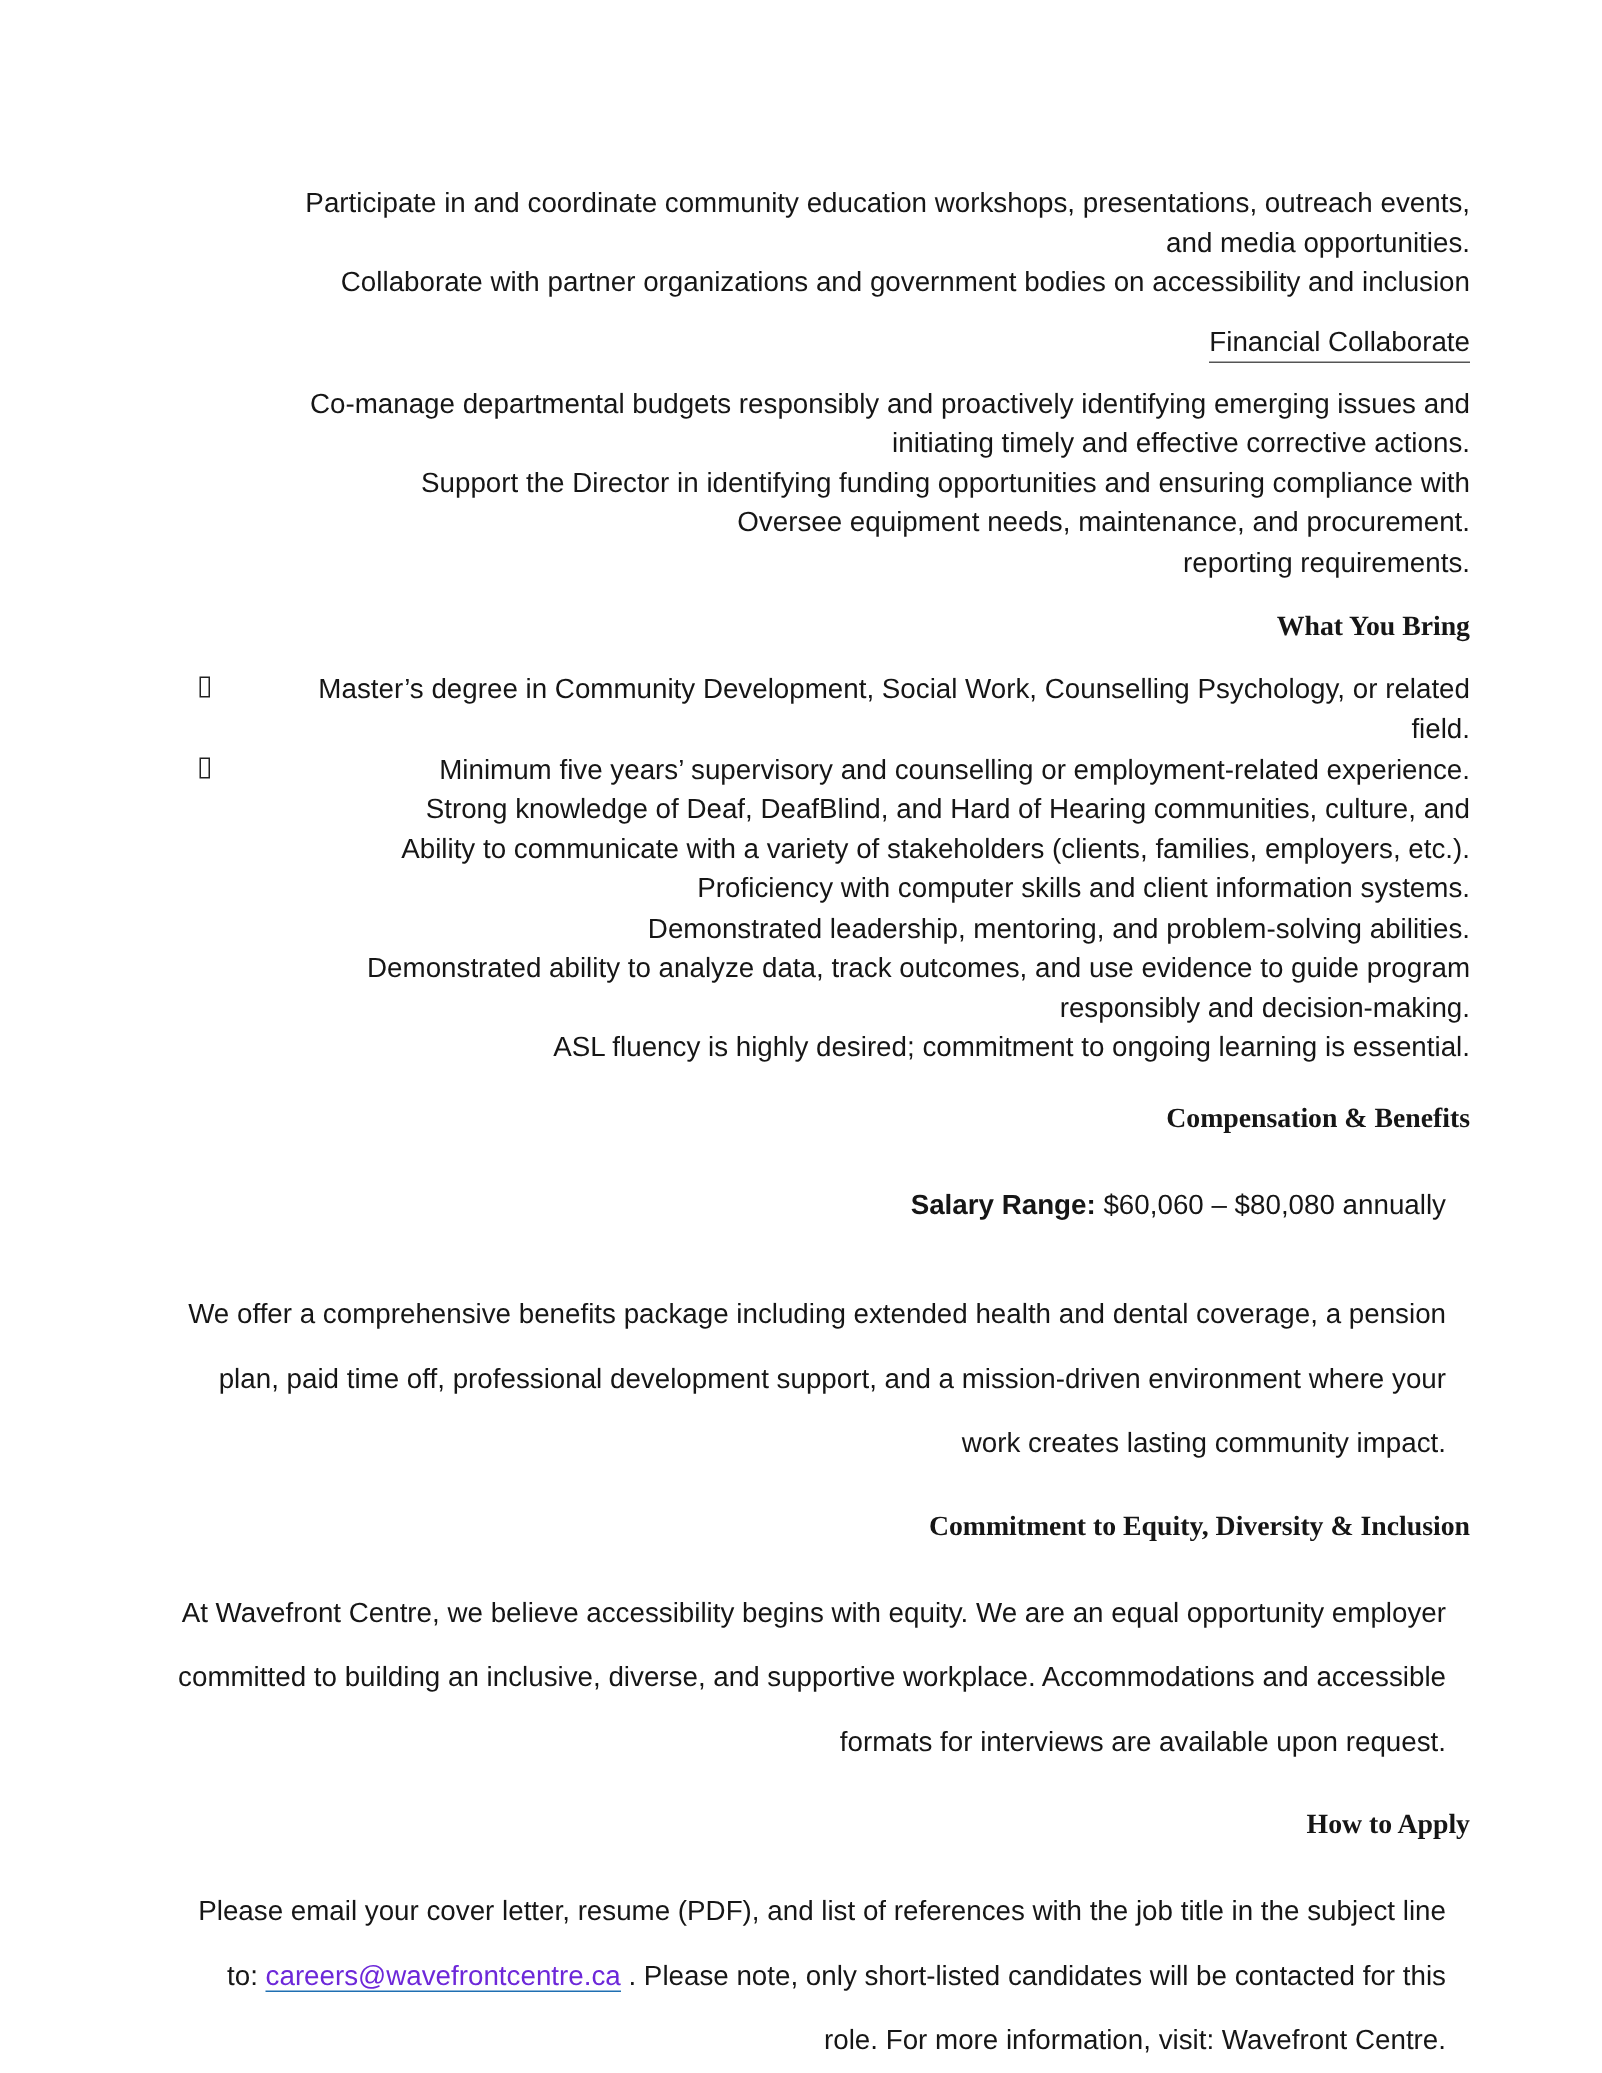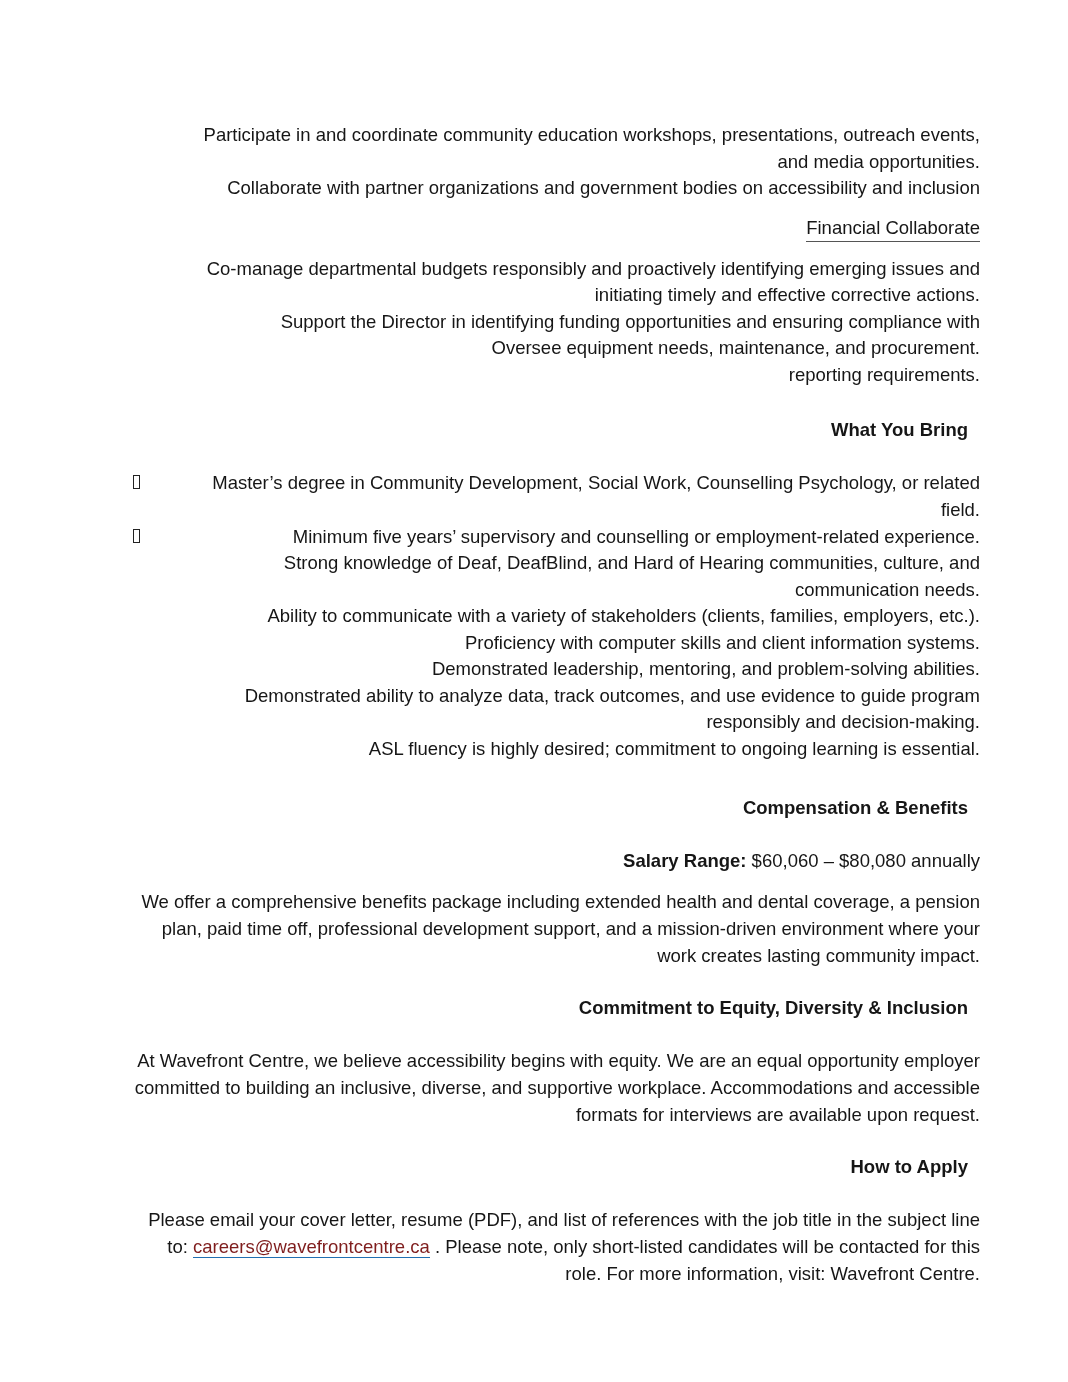--- a/index.html
+++ b/index.html
@@ -3,32 +3,32 @@
   <meta charset="utf-8">
   <style>
     html, body { margin: 0; padding: 0; background: #ffffff; }
     body {
       width: 1068px; height: 1382px; position: relative; overflow: hidden;
       font-family: "Liberation Sans", sans-serif; color: #161616; font-size: 18.5px;
     }
     .page { position: absolute; left: 100px; top: 122px; width: 880px; text-align: right; }
     .ind { padding-left: 63px; }
     .line { line-height: 26.5px; margin: 0; }
-    .blk { margin: 0; line-height: 27px; }
+    .blk { margin: 16px; line-height: 27px; }
     .sub {
       display: inline-block; margin: 13px 0 14px 0; line-height: 26px;
       border-bottom: 1px solid #555; padding-bottom: 0;
     }
-    .h { font-weight: bold; margin: 12px; line-height: 26px; }
+    .h { font-weight: bold; margin: 0; line-height: 26px; font-family: Liberation Serif, serif; }
     .bullet-row { position: relative; padding-left: 63px; line-height: 27px; }
     .tofu {
       position: absolute; left: 33px; top: 6px; width: 7px; height: 14px;
       border: 1px solid #222; box-sizing: border-box;
     }
-    a.link { color: #7f1d1d; text-decoration: none; border-bottom: 1px solid #1f6fb2; }
+    a.link { color: #6d28d9; text-decoration: none; border-bottom: 1px solid #1f6fb2; }
     .gap-s { height: 14px; }
     .gap-m { height: 17px; }
   </style>
 </head>
 <body>
 
 <div class="page">
 
   <div class="ind">
     <p class="line">Participate in and coordinate community education workshops, presentations, outreach events,</p>
@@ -57,21 +57,20 @@
     </div>
     <div class="bullet-row">
       <span>field.</span>
     </div>
     <div class="bullet-row">
       <span class="tofu"></span>
       <span style="margin-left:-18px">Minimum five years’ supervisory and counselling or employment-related experience.</span>
     </div>
     <div class="ind">
       <p class="line">Strong knowledge of Deaf, DeafBlind, and Hard of Hearing communities, culture, and</p>
-      <p class="line">communication needs.</p>
       <p class="line">Ability to communicate with a variety of stakeholders (clients, families, employers, etc.).</p>
       <p class="line">Proficiency with computer skills and client information systems.</p>
       <p class="line">Demonstrated leadership, mentoring, and problem-solving abilities.</p>
       <p class="line">Demonstrated ability to analyze data, track outcomes, and use evidence to guide program</p>
       <p class="line">responsibly and decision-making.</p>
       <p class="line">ASL fluency is highly desired; commitment to ongoing learning is essential.</p>
     </div>
   </div>
 
   <div class="gap-m" style="height:21px"></div>

